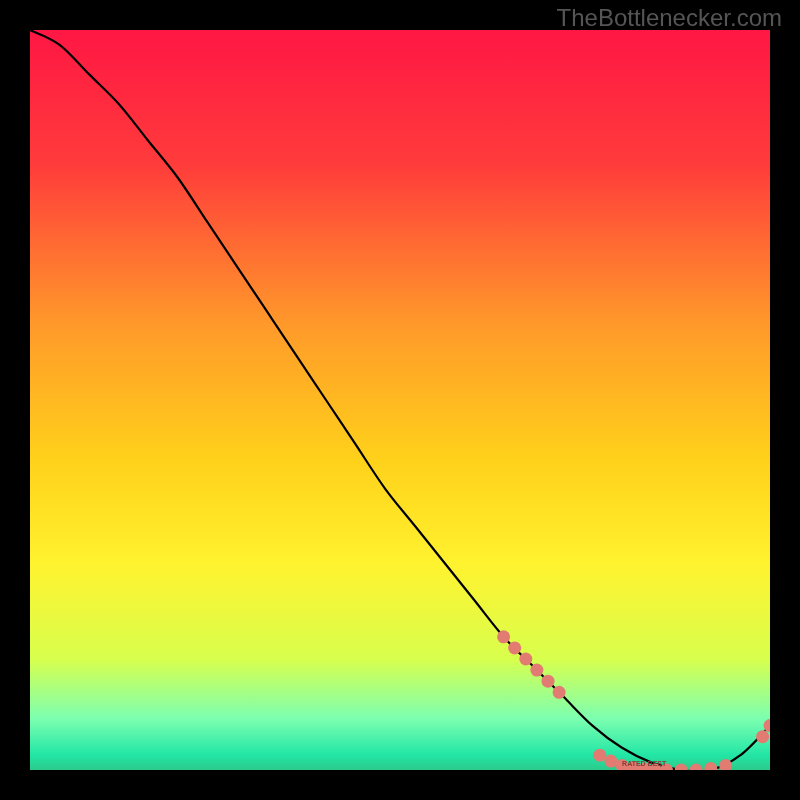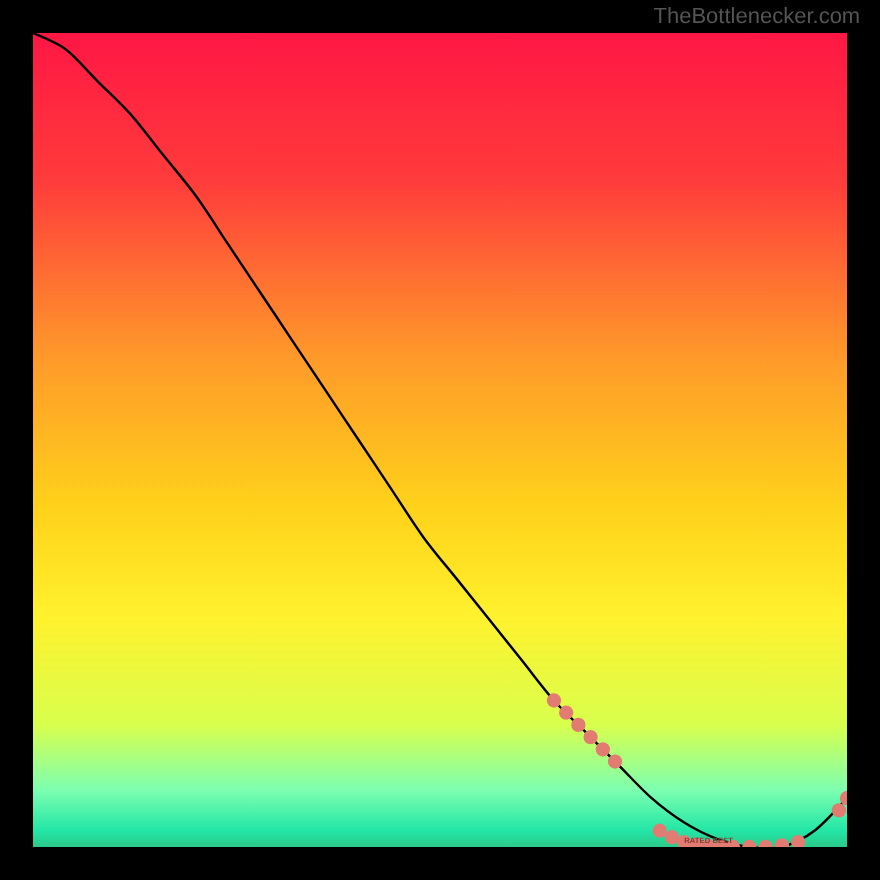--- a/index.html
+++ b/index.html
@@ -9,21 +9,21 @@
     background: #000;
     position: relative;
     font-family: Arial, sans-serif;
     overflow: hidden;
   }
   .watermark {
     position: absolute;
     top: 4px;
     right: 18px;
     color: #555;
-    font-size: 20px;
+    font-size: 24px;
     font-weight: 500;
     z-index: 10;
     text-align: center;
   }
   .plot-area {
     position: absolute;
     left: 30px;
     top: 30px;
     width: 740px;
     height: 740px;

